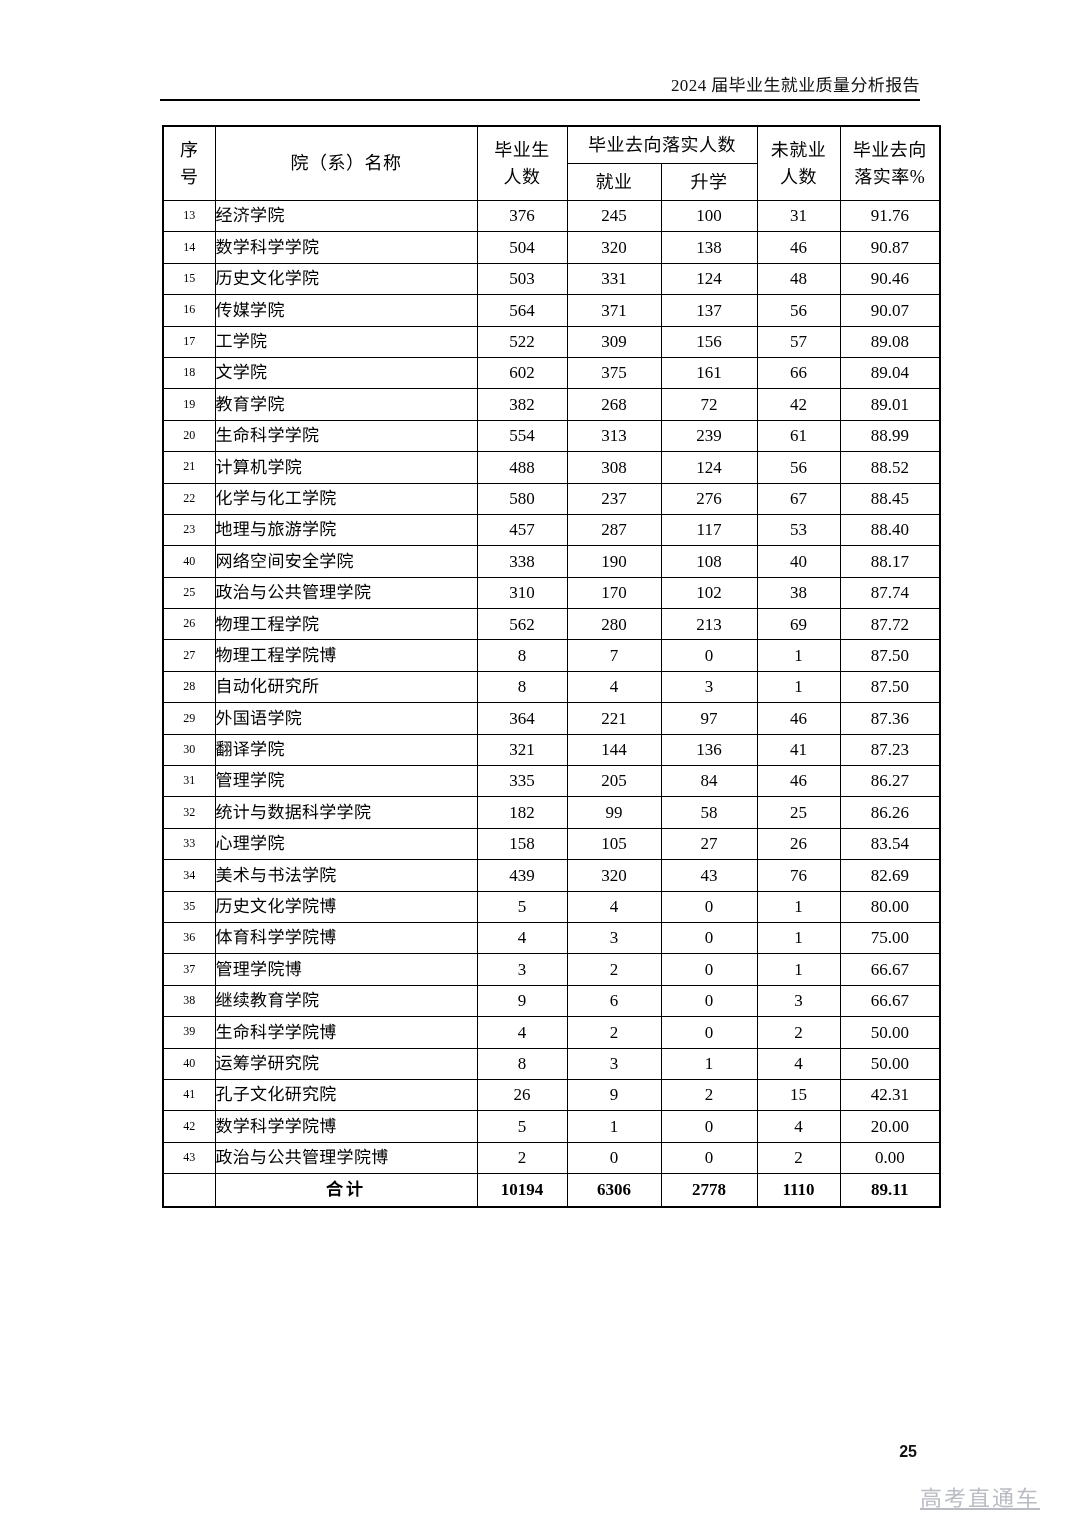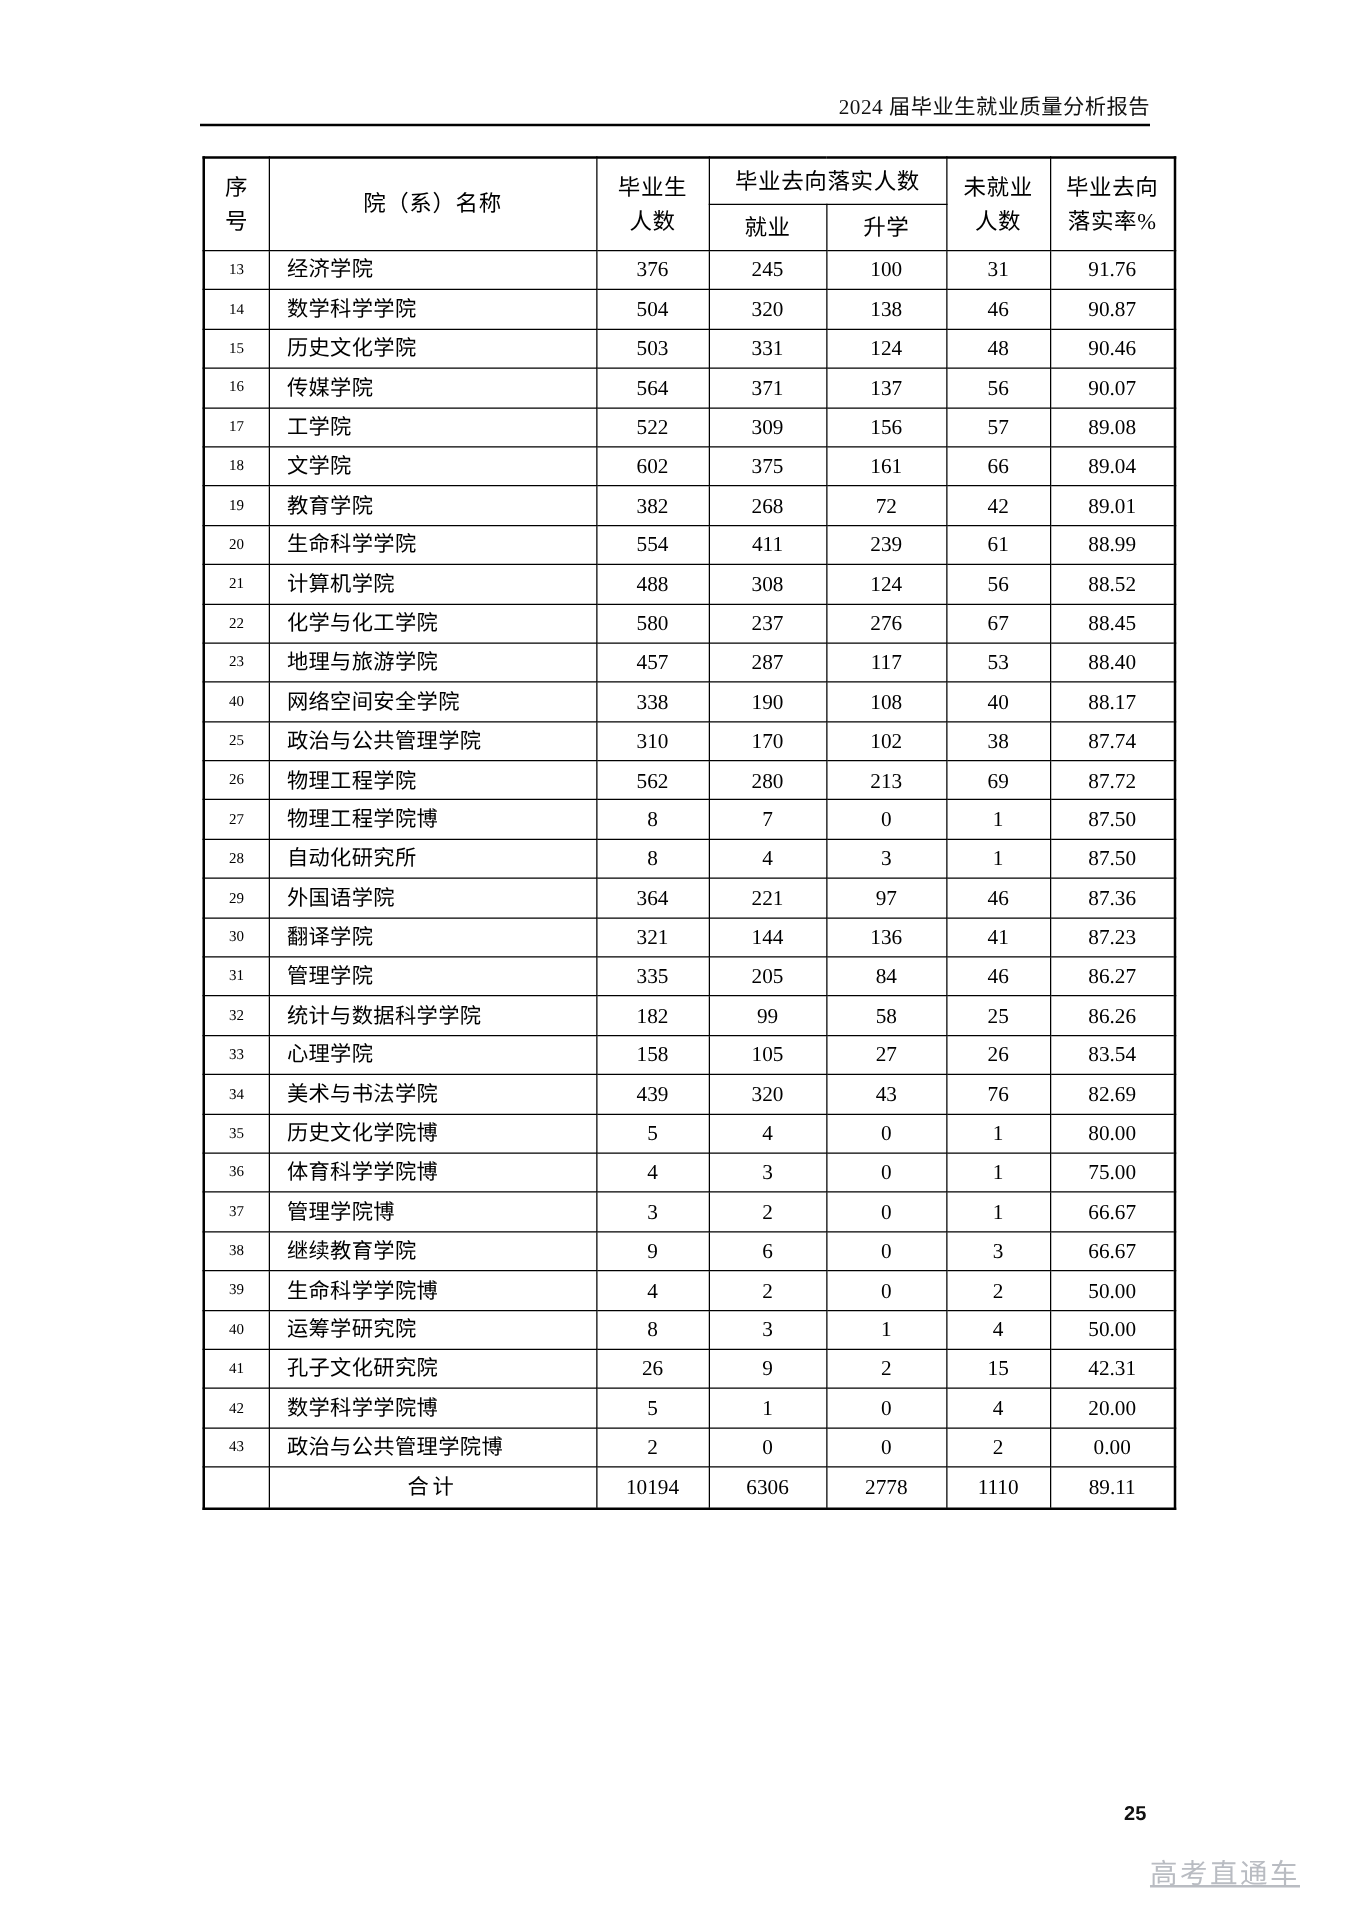--- a/index.html
+++ b/index.html
@@ -94,26 +94,26 @@
   tbody td {
     height: 30.4px;
     text-align: center;
     font-size: 17px;
   }
   tbody td.c-idx {
     font-size: 12px;
   }
   tbody td.c-name {
     text-align: left;
-    padding-left: 14px;
     font-size: 17px;
     letter-spacing: 0.3px;
   }
   tbody tr.total-row td {
     height: 32px;
+    font-weight: bold;
   }
   tbody tr.total-row td.c-name {
     text-align: center;
     padding-left: 0;
     letter-spacing: 3px;
   }
 
   
   col.w-idx   { width: 52px;  }
   col.w-name  { width: 262px; }
@@ -251,21 +251,21 @@
             <td class="c-num">382</td>
             <td class="c-num">268</td>
             <td class="c-num">72</td>
             <td class="c-num">42</td>
             <td class="c-num">89.01</td>
           </tr>
           <tr>
             <td class="c-idx">20</td>
             <td class="c-name">生命科学学院</td>
             <td class="c-num">554</td>
-            <td class="c-num">411</td>
+            <td class="c-num">313</td>
             <td class="c-num">239</td>
             <td class="c-num">61</td>
             <td class="c-num">88.99</td>
           </tr>
           <tr>
             <td class="c-idx">21</td>
             <td class="c-name">计算机学院</td>
             <td class="c-num">488</td>
             <td class="c-num">308</td>
             <td class="c-num">124</td>

